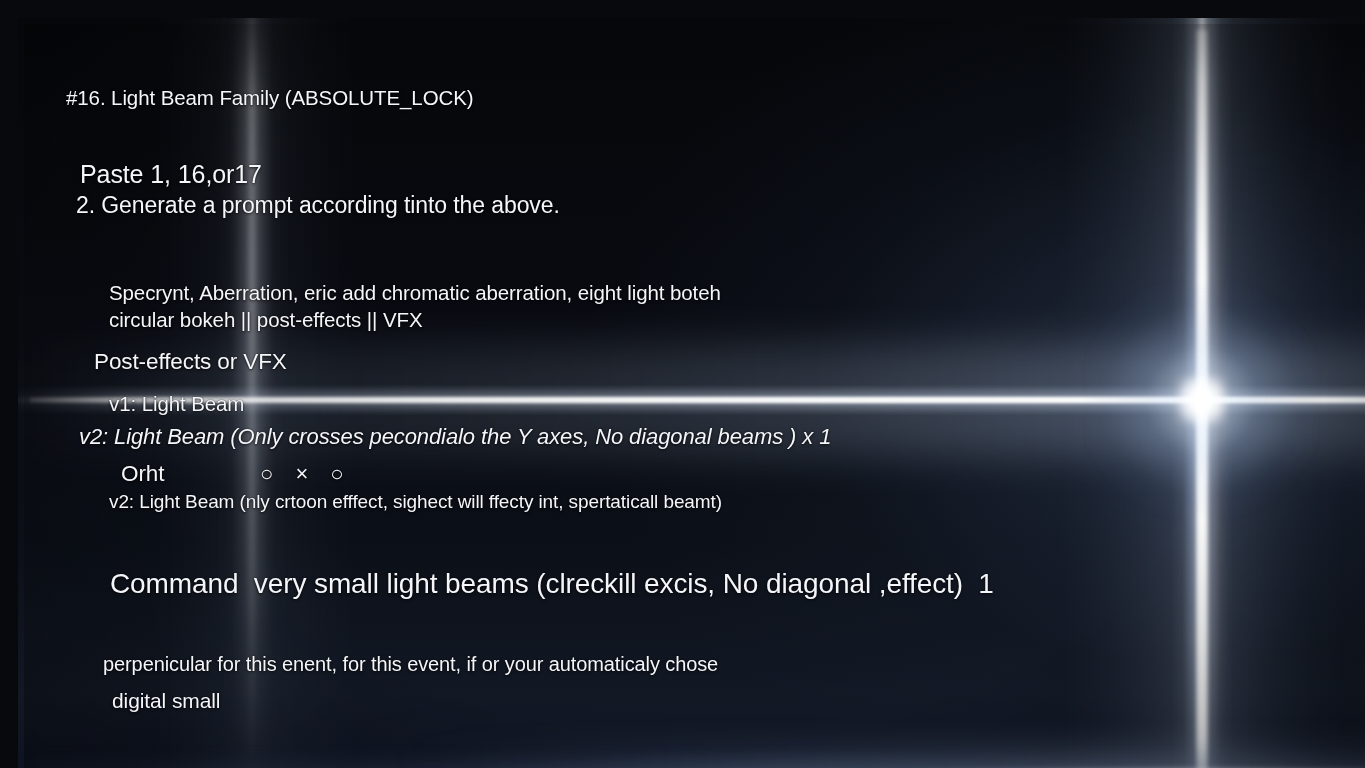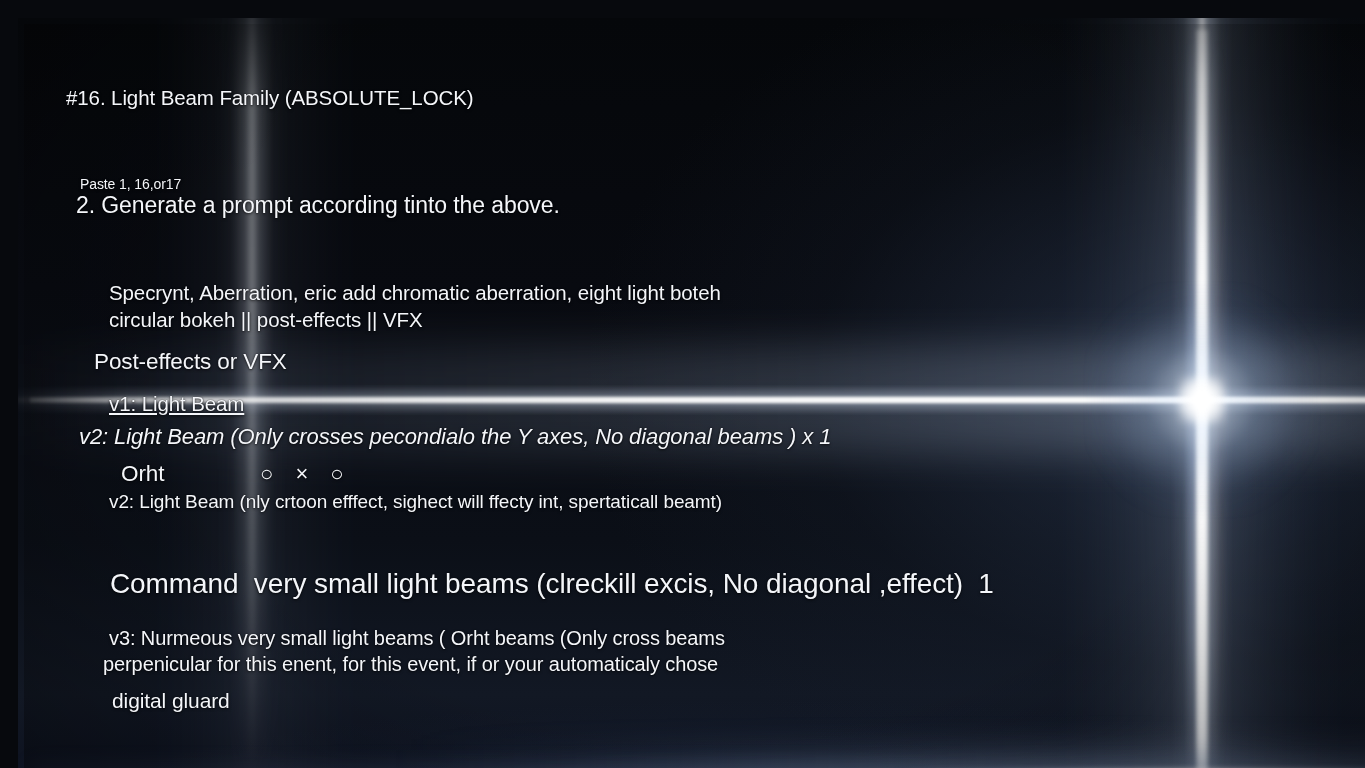--- a/index.html
+++ b/index.html
@@ -203,30 +203,30 @@
   .tx {
     position:absolute;
     white-space:pre;
     color:#f4f6fa;
     text-shadow:0 0 1px rgba(0,0,0,0.85), 0 1px 3px rgba(0,0,0,0.7);
     letter-spacing:-0.1px;
     font-weight:400;
   }
 
   .t-title   { left:36px;  top:56px;  font-size:20.5px; }
-  .t-paste   { left:50px;  top:146px; font-size:14px; }
+  .t-paste   { left:50px;  top:130px; font-size:25px; }
   .t-gen     { left:46px;  top:162px; font-size:23px; }
 
   .t-w1      { left:79px;  top:224px; font-size:20.5px; }
   .t-w2      { left:79px;  top:251px; font-size:20.5px; }
   .t-w3      { left:79px;  top:278px; font-size:20.5px; }
 
   .t-post    { left:64px;  top:319px; font-size:22.5px; }
 
-  .t-v1      { left:79px;  top:362px; font-size:20.5px;text-decoration:underline; }
+  .t-v1      { left:79px;  top:362px; font-size:20.5px; }
   .t-v2a     { left:49px;  top:394px; font-size:22px;font-style:italic; }
 
   .t-cicle   { left:91px;  top:431px; font-size:22.5px; }
   .t-glyphs  { left:230px; top:431px; font-size:22px; letter-spacing:8px; }
 
   .t-v2b     { left:79px;  top:461px; font-size:19px; }
 
   .t-cmd     { left:80px;  top:538px; font-size:28px; }
 
   .t-v3a     { left:79px;  top:597px; font-size:20px; }
@@ -279,18 +279,17 @@
     <div class="tx t-v1">v1: Light Beam</div>
     <div class="tx t-v2a">v2: Light Beam (Only crosses pecondialo the Y axes, No diagonal beams ) x 1</div>
 
     <div class="tx t-cicle">Orht</div>
     <div class="tx t-glyphs">○ × ○</div>
 
     <div class="tx t-v2b">v2: Light Beam (nly crtoon efffect, sighect will ffecty int, spertaticall beamt)</div>
 
     <div class="tx t-cmd">Command  very small light beams (clreckill excis, No diagonal ,effect)  1</div>
 
-    <div class="tx t-v3a">v3: Nurmeous very small light beams ( Orht beams (Only cross beams</div>
     <div class="tx t-v3b">perpenicular for this enent, for this event, if or your automaticaly chose</div>
-    <div class="tx t-dig">digital gluard</div>
+    <div class="tx t-dig">digital small</div>
 
   </div>
 </div>
 
 </body></html>

